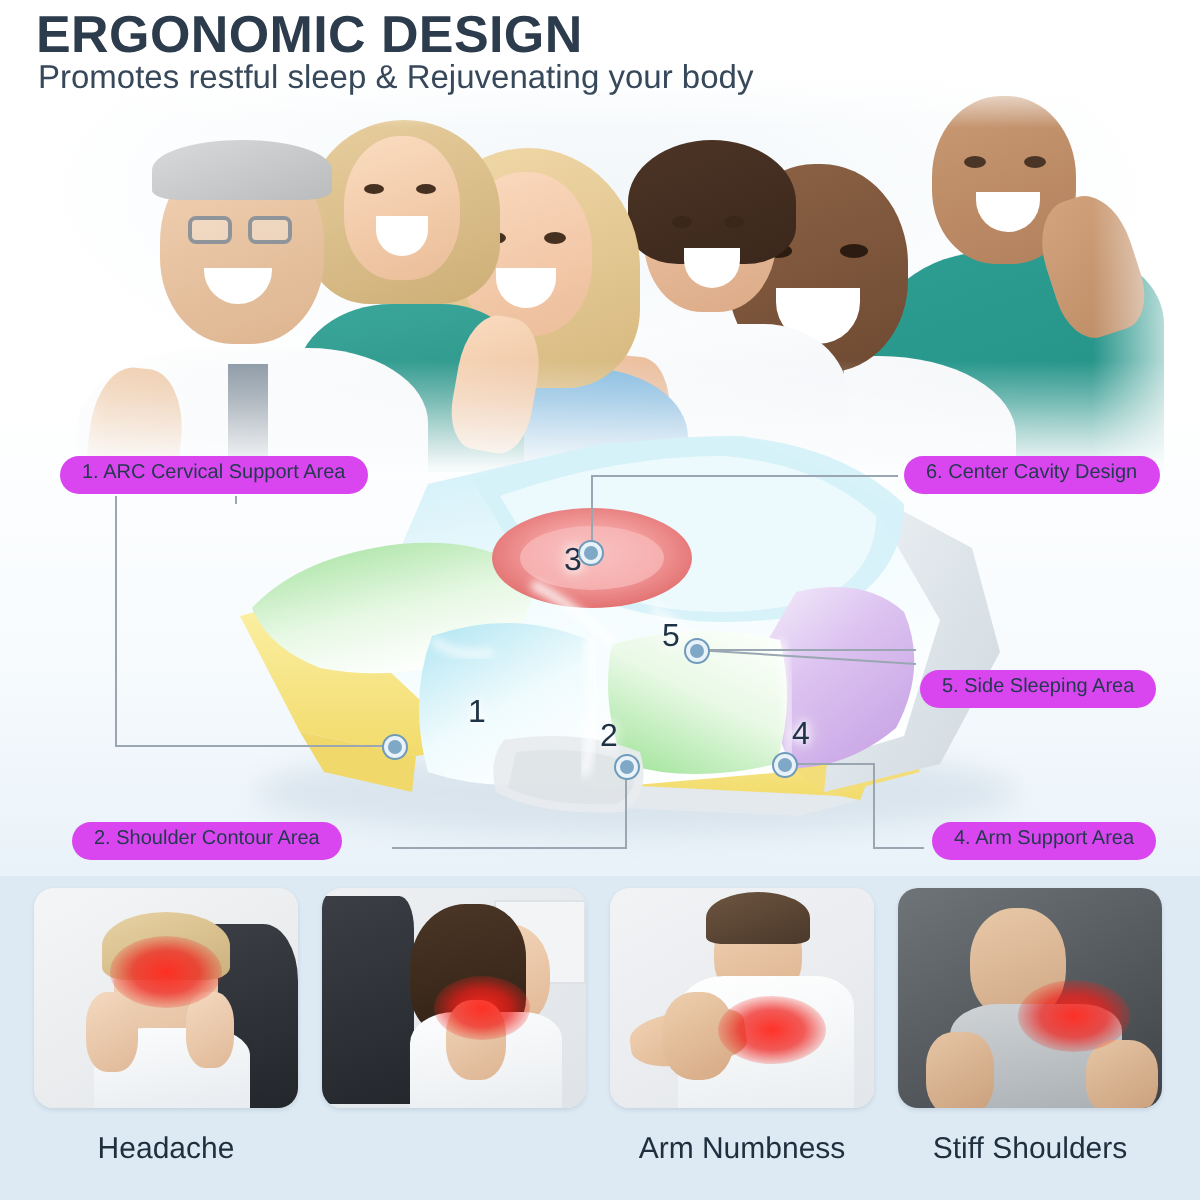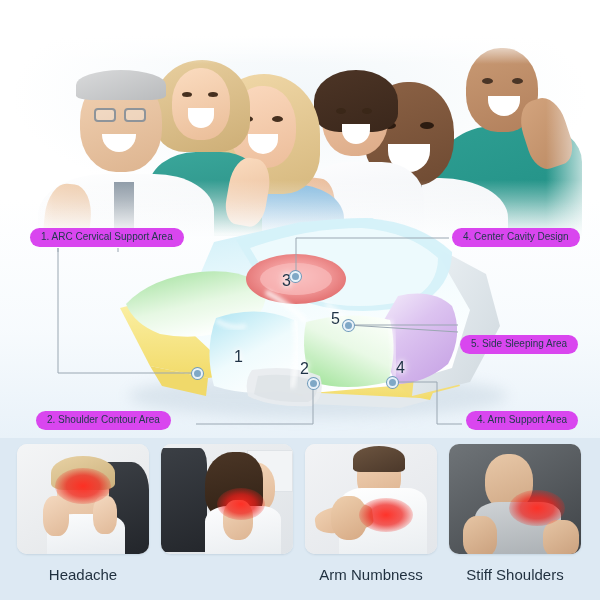--- a/index.html
+++ b/index.html
@@ -97,20 +97,24 @@
     position:absolute; border-radius:50%;
     background:radial-gradient(ellipse at center, rgba(255,40,30,.95) 0%, rgba(240,30,25,.72) 42%, rgba(235,40,30,.18) 72%, rgba(235,40,30,0) 100%);
   }
   .skin { position:absolute; border-radius:50%; }
 </style>
 </head>
 <body>
 
 <div id="page">
 
+  <div class="header">
+    <div class="title">ERGONOMIC DESIGN</div>
+    <div class="subtitle">Promotes restful sleep &amp; Rejuvenating your body</div>
+  </div>
 
   <div class="photoband">
     <div class="pb-bg"></div>
 
     <div class="person" style="left:432px;top:4px;width:150px;height:200px;">
       <div class="body-sh" style="left:4px;top:86px;width:146px;height:120px;background:linear-gradient(160deg,#2e9e92,#1f8d83);border-radius:40% 30% 6% 6%;"></div>
       <div class="head" style="left:34px;top:8px;width:72px;height:84px;background:linear-gradient(160deg,#c99a74,#b2805c);"></div>
       <div class="face-feat" style="left:50px;top:38px;width:11px;height:6px;background:#4a3526;"></div>
       <div class="face-feat" style="left:80px;top:38px;width:11px;height:6px;background:#4a3526;"></div>
       <div class="smile" style="left:56px;top:56px;width:32px;height:20px;background:#fff;"></div>
@@ -290,21 +294,21 @@
     <div class="num" style="left:234px;top:348px;">1</div>
   </div>
 
   <div>
     <div class="pill" style="left:36px;top:411px;text-align:right;">2. Shoulder Contour Area</div>
     <div class="dot" style="left:308px;top:378px;"></div>
     <div class="num" style="left:300px;top:360px;">2</div>
   </div>
 
   <div>
-    <div class="pill" style="left:452px;top:228px;">4. Center Cavity Design</div>
+    <div class="pill" style="left:452px;top:228px;">6. Center Cavity Design</div>
     <div class="dot" style="left:290px;top:271px;"></div>
     <div class="num" style="left:282px;top:272px;">3</div>
   </div>
 
   <div>
     <div class="pill" style="left:466px;top:411px;">4. Arm Support Area</div>
     <div class="dot" style="left:387px;top:377px;"></div>
     <div class="num" style="left:396px;top:359px;">4</div>
   </div>
 

